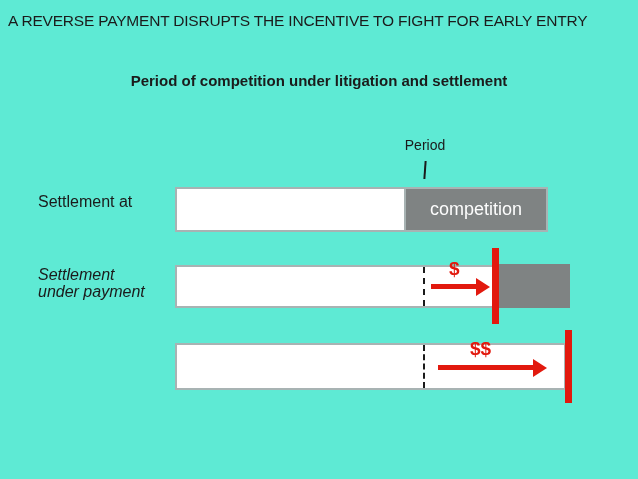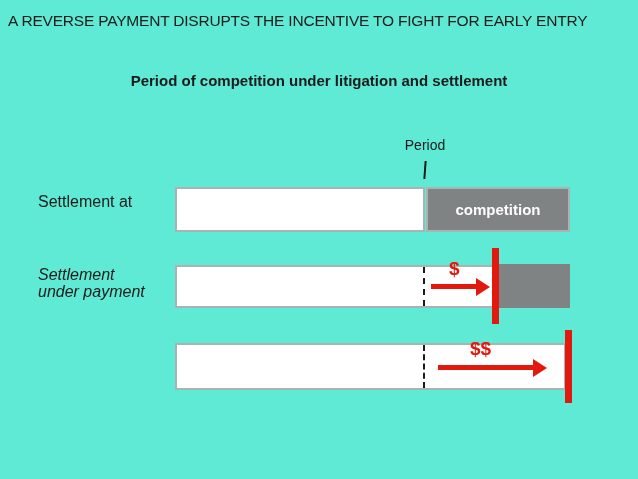--- a/index.html
+++ b/index.html
@@ -37,24 +37,24 @@
   #label-row2{top:267px;font-style:italic;}
   .bar{
     background:#ffffff;
     border:2px solid #a8b3b3;
     box-sizing:border-box;
   }
   #bar1{left:175px;top:187px;width:250px;height:45px;}
   #bar2{left:175px;top:265px;width:322px;height:43px;}
   #bar3{left:175px;top:343px;width:391px;height:47px;}
   #competition-box{
-    left:426px;top:187px;width:144px;height:45px;
+    left:404px;top:187px;width:144px;height:45px;
     background:#7f8383;border:2px solid #a8b3b3;box-sizing:border-box;
     display:flex;align-items:center;justify-content:center;
-    color:#fdfdfd;font-size:15px;font-weight:bold;
+    color:#fdfdfd;font-size:18px;
   }
   #gray-box-row2{
     left:499px;top:264px;width:71px;height:44px;
     background:#7f8383;
   }
   .dashed-line{
     width:0;height:40px;
     border-left:2px dashed #1a1a1a;
   }
   #dashed-row2{left:423px;top:267px;height:39px;}

